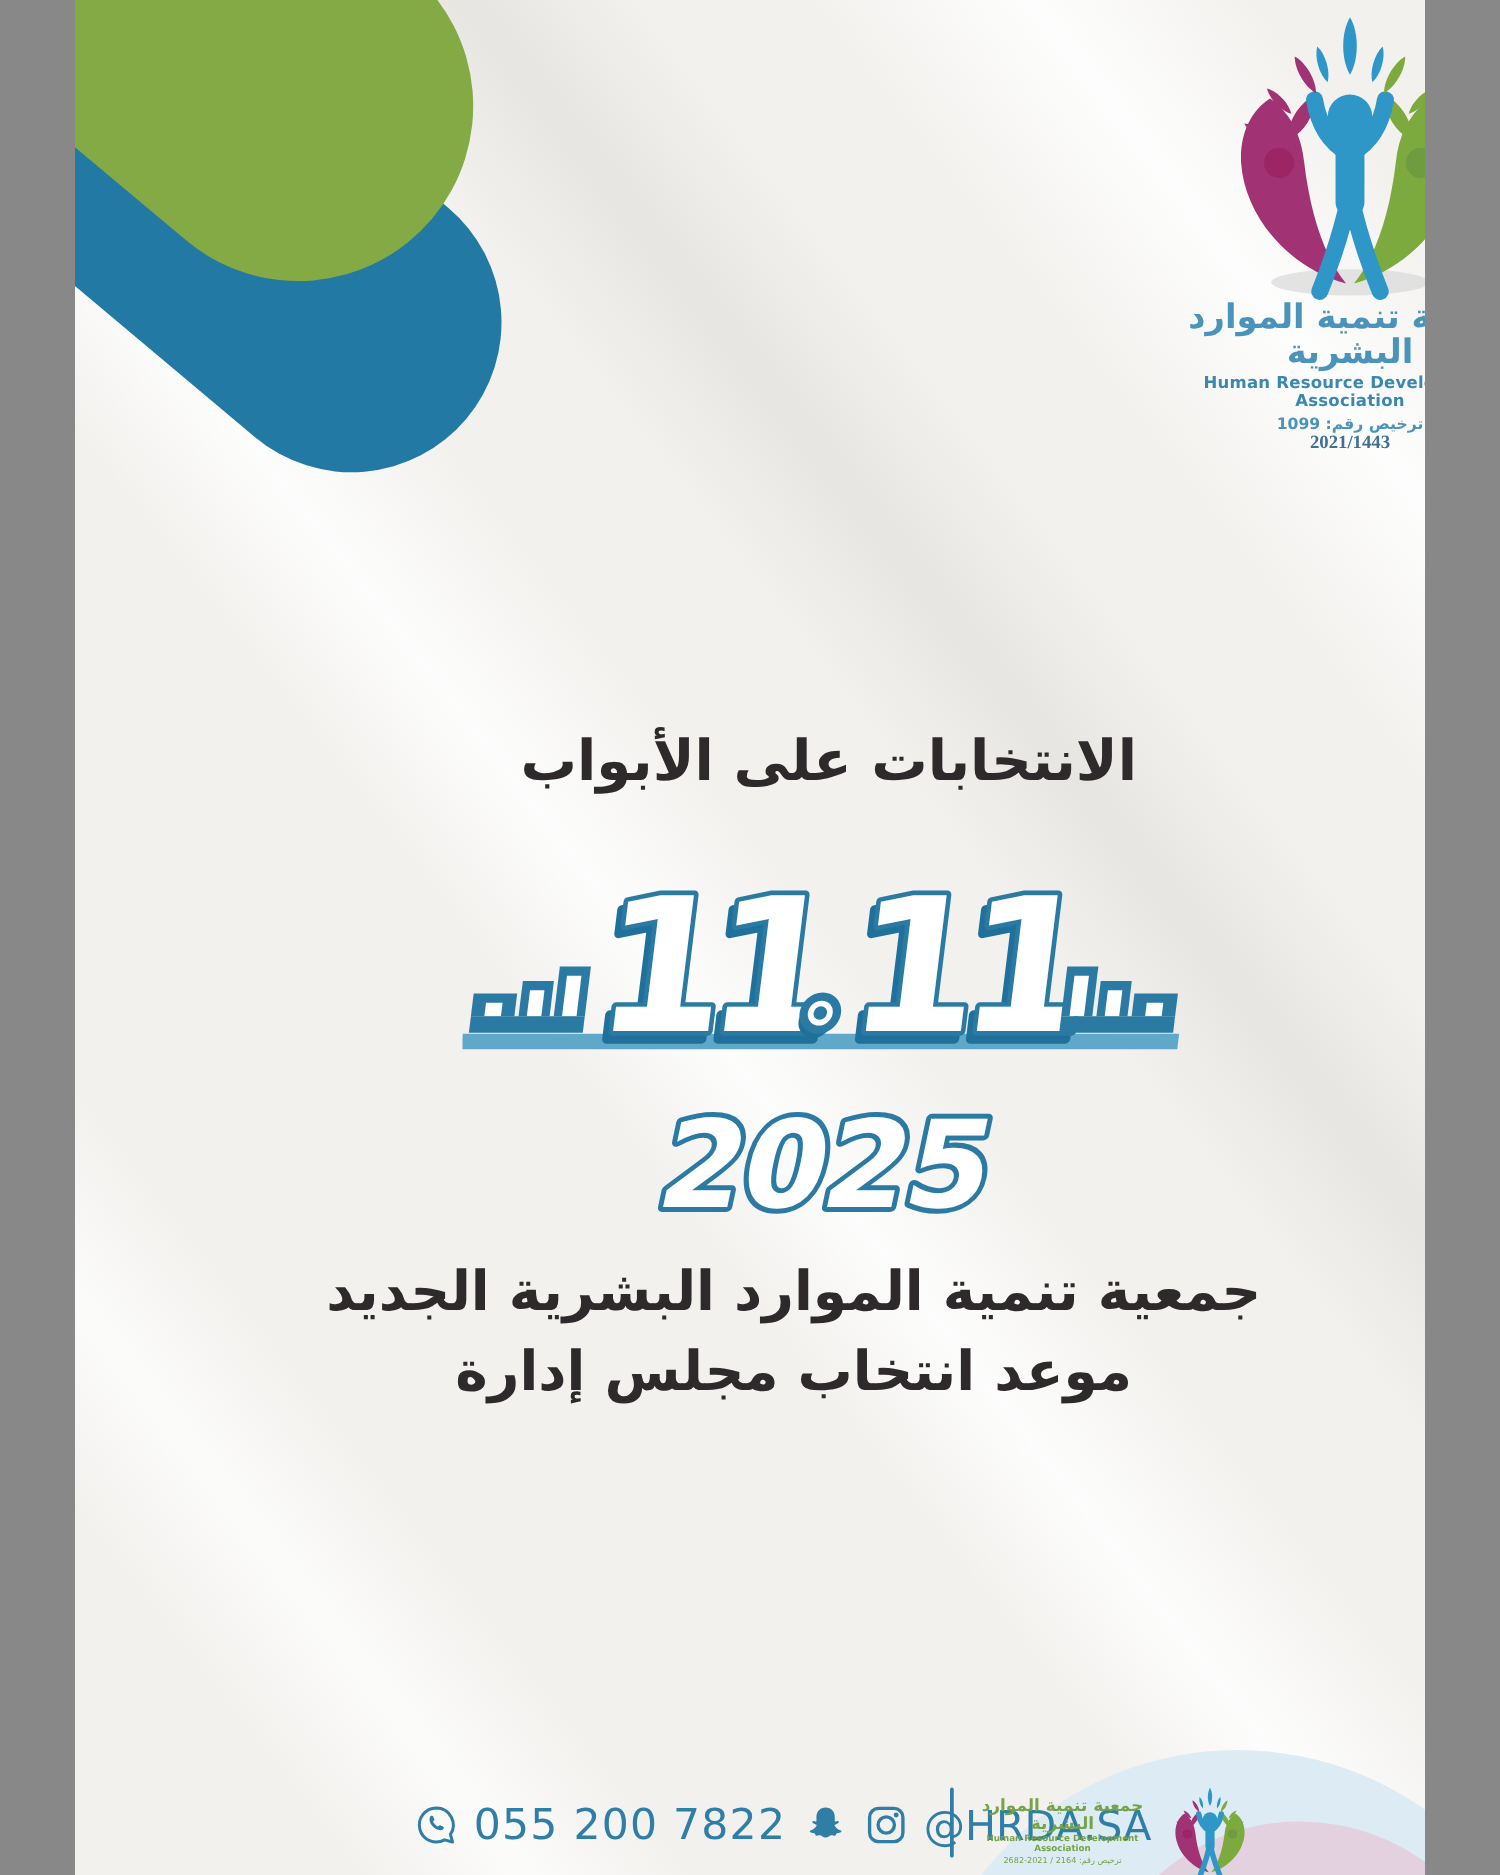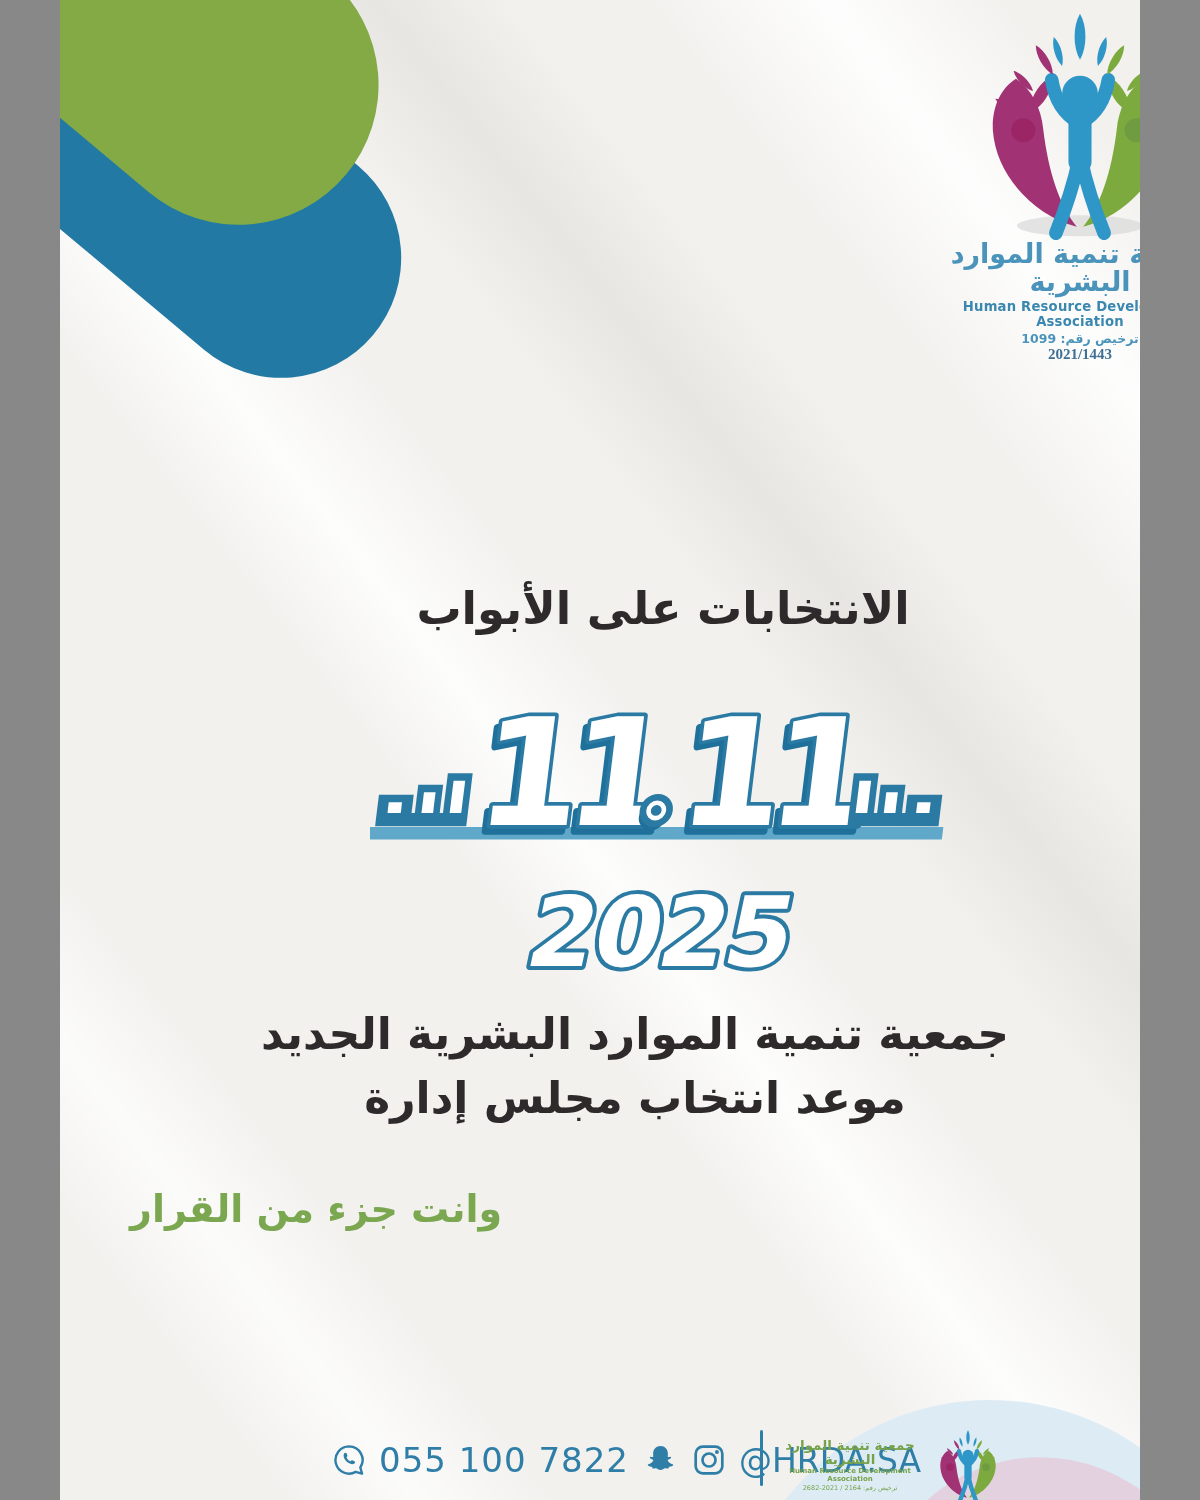--- a/index.html
+++ b/index.html
@@ -170,29 +170,28 @@
       </g>
     </svg>
   </div>
 
   <div class="info">
     <div>جمعية تنمية الموارد البشرية الجديد</div>
     <div>موعد انتخاب مجلس إدارة</div>
   </div>
 
   <div class="cta">
-    <div>وانت جزء من القرار</div>
   </div>
 
   <div class="footer-row">
     <svg class="footer-icon" width="34" height="34" viewBox="0 0 24 24">
       <path d="M12 2.4 A9.6 9.6 0 1 0 16.7 20.4 L21.2 21.6 L20 17.3 A9.6 9.6 0 0 0 12 2.4 Z" fill="none" stroke="#2e7ea8" stroke-width="1.7" stroke-linejoin="round"></path>
       <path d="M8.4 7.6 C8.8 6.7 10 6.5 10.3 7.3 L10.9 8.8 C11.05 9.2 10.6 9.7 10.2 10 C10.7 11.3 11.8 12.4 13.1 12.9 C13.4 12.5 13.9 12.05 14.3 12.2 L15.8 12.8 C16.6 13.1 16.4 14.3 15.5 14.7 C12 16 7.1 11.1 8.4 7.6 Z" fill="#2e7ea8"></path>
     </svg>
-    <span class="footer-phone">055 100 7822</span>
+    <span class="footer-phone">055 200 7822</span>
     <svg class="footer-icon" width="37" height="36" viewBox="0 0 24 24">
       <path fill="#2e7ea8" d="M12 2.6 c-2.9 0 -4.9 2.1 -4.9 5.1 c0 .8 0 1.55 .05 2.25 c-.5 .24 -1.15 .1 -1.65 -.1 c-.4 -.15 -.85 .5 -.35 .9 c.6 .5 1.45 .78 1.95 1.18 c.2 .2 .1 .5 -.1 .8 c-.6 .9 -1.65 1.85 -3.1 2.15 c-.5 .1 -.4 .8 0 1 c.8 .4 1.85 .58 2.35 .68 c.2 .3 .3 .88 .5 1.08 c.2 .2 1.27 -.2 2.17 -.2 c.9 0 1.75 1.27 3.08 1.27 c1.33 0 2.18 -1.27 3.08 -1.27 c.9 0 1.97 .4 2.17 .2 c.2 -.2 .3 -.78 .5 -1.08 c.5 -.1 1.55 -.28 2.35 -.68 c.4 -.2 .5 -.9 0 -1 c-1.45 -.3 -2.5 -1.25 -3.1 -2.15 c-.2 -.3 -.3 -.6 -.1 -.8 c.5 -.4 1.35 -.68 1.95 -1.18 c.5 -.4 .05 -1.05 -.35 -.9 c-.5 .2 -1.15 .34 -1.65 .1 c.05 -.7 .05 -1.45 .05 -2.25 c0 -3 -2 -5.1 -4.9 -5.1 Z"></path>
     </svg>
     <svg class="footer-icon" width="34" height="34" viewBox="0 0 24 24">
       <rect x="2.6" y="2.6" width="18.8" height="18.8" rx="5" fill="none" stroke="#2e7ea8" stroke-width="1.9"></rect>
       <circle cx="12" cy="12" r="4.6" fill="none" stroke="#2e7ea8" stroke-width="1.9"></circle>
       <circle cx="17.6" cy="6.4" r="1.4" fill="#2e7ea8"></circle>
     </svg>
     <span class="footer-handle">@HRDA.SA</span>
   </div>

